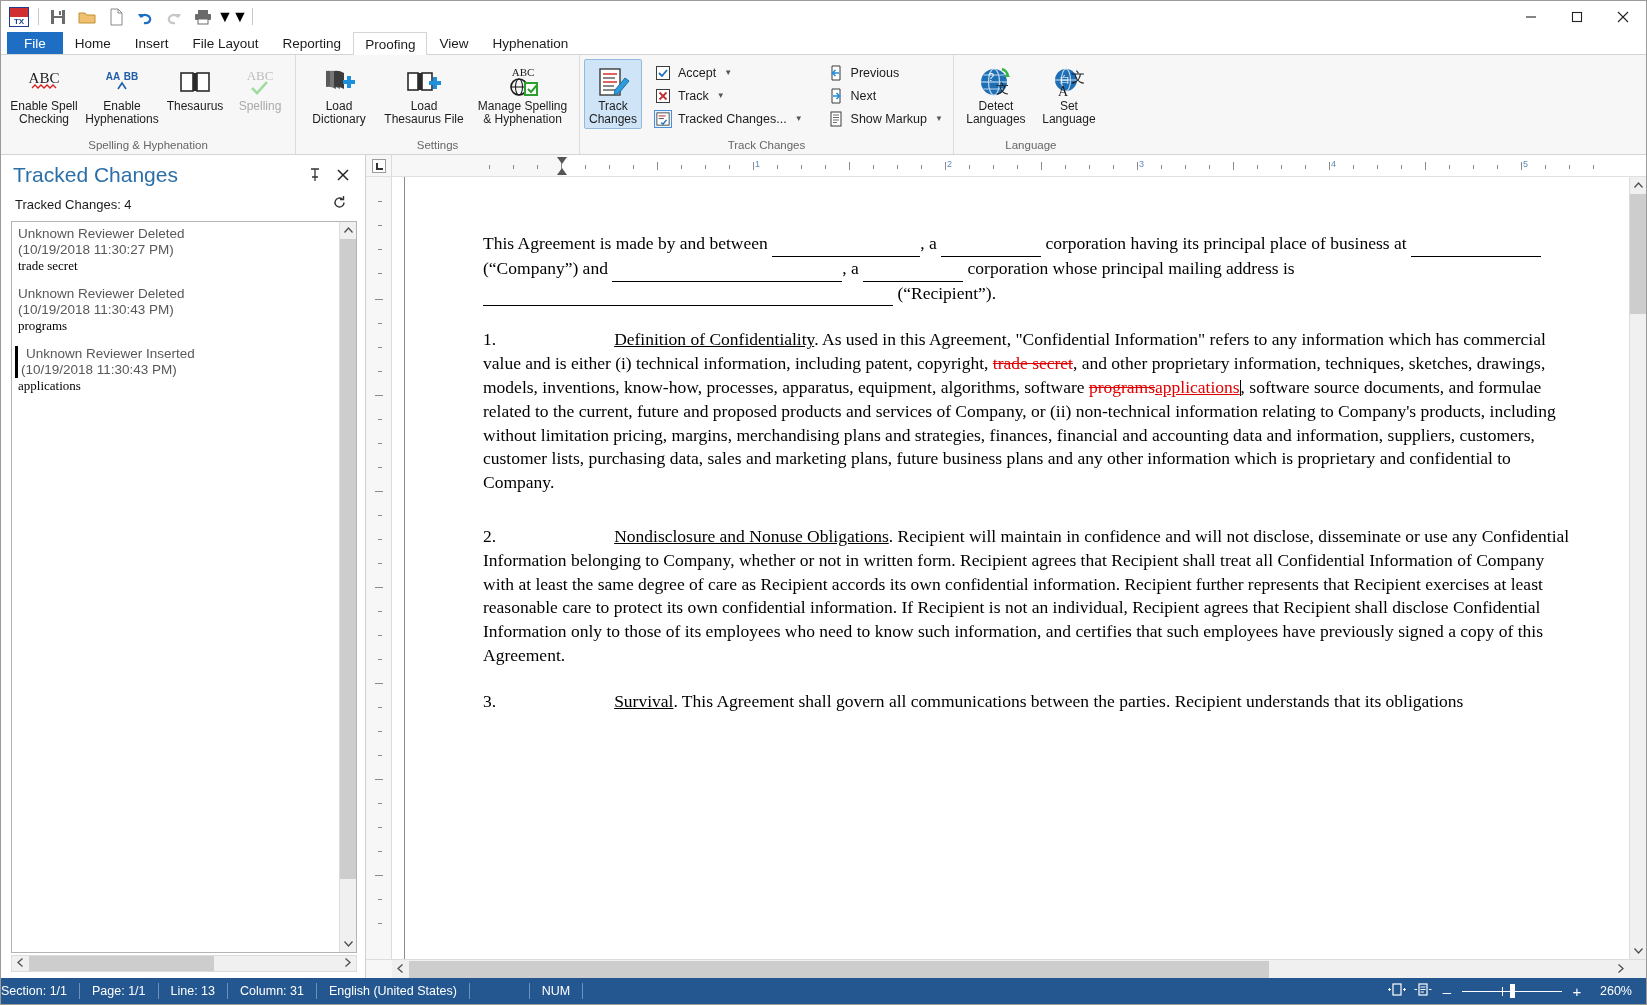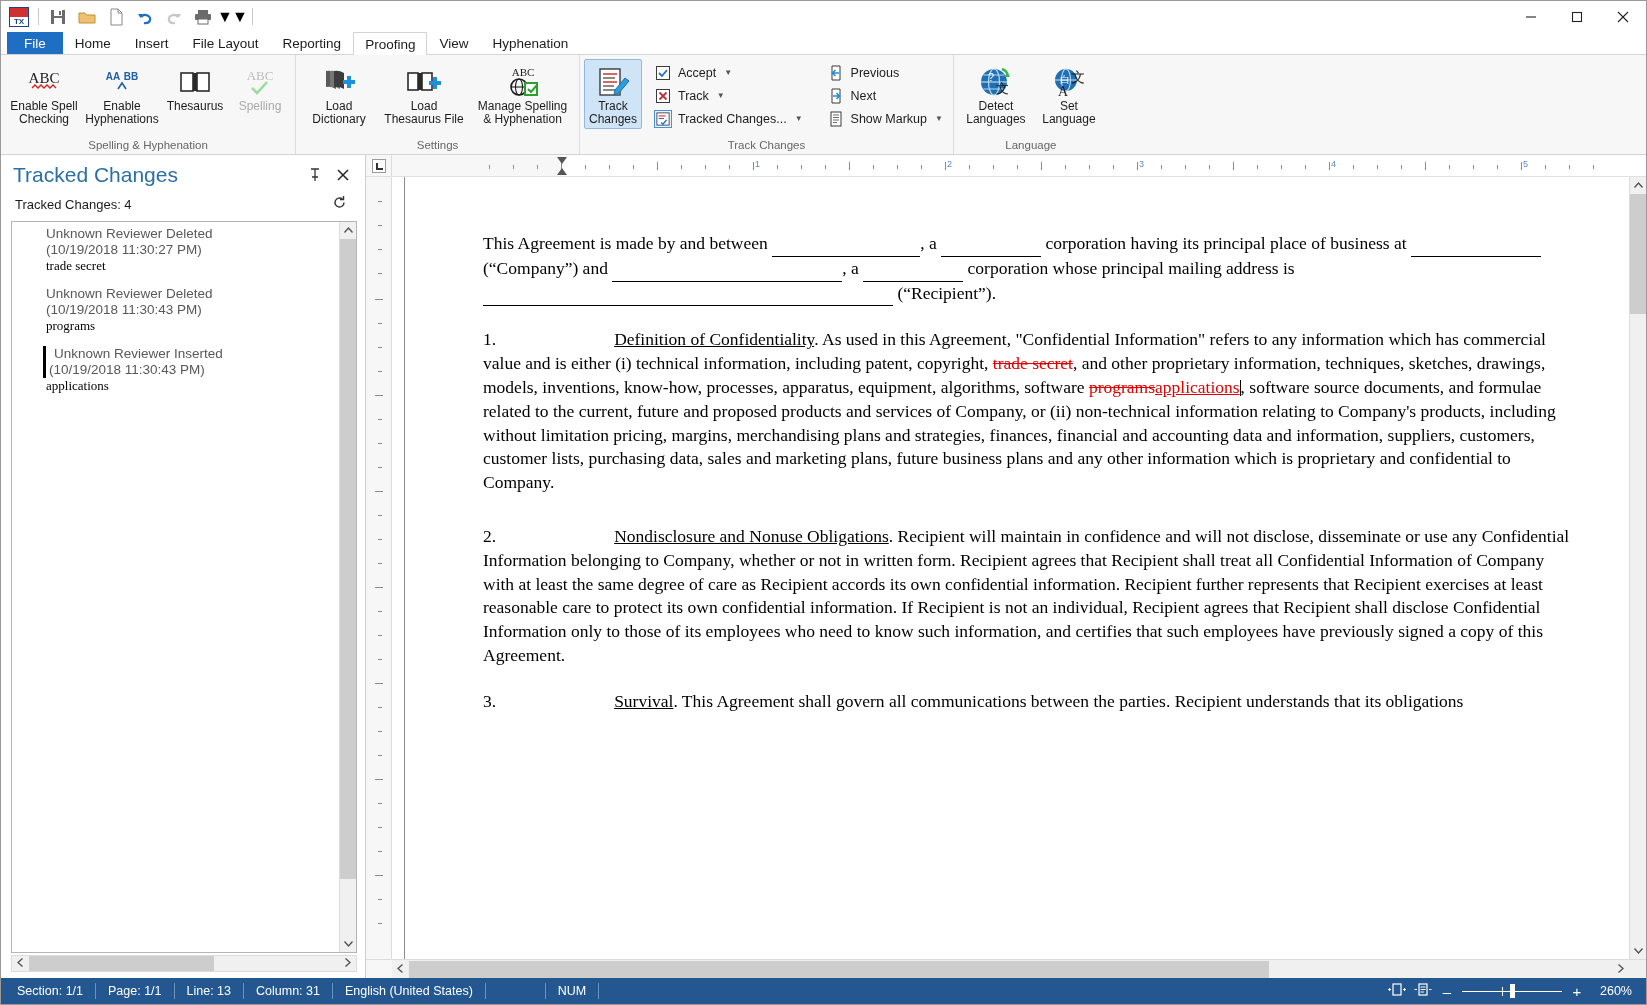--- a/index.html
+++ b/index.html
@@ -168,21 +168,21 @@
   .tc-list-wrap {
     flex: 1; margin: 0 8px 0 10px;
     border: 1px solid #b4b4b4;
     background: #ffffff;
     display: flex; min-height: 0;
     position: relative;
   }
   .tc-list {
     flex: 1; overflow: hidden; padding: 4px 4px 4px 6px;
   }
-  .tc-item { margin-bottom: 12px; margin-left: 28px; }
+  .tc-item { margin-bottom: 12px; }
   .tc-item-head {
     font-size: 13.5px; color: #585858;
     line-height: 16px;
     font-family: "Liberation Sans", sans-serif;
   }
   .tc-item.inserted .tc-item-head { border-left: 3px solid #000; padding-left: 8px; margin-left: -3px; }
   .tc-item-text {
     font-family: "Liberation Serif", serif;
     font-size: 13px; color: #000;
     line-height: 16px;
@@ -296,21 +296,21 @@
     height: 26px; min-height: 26px;
     background: #24578f;
     display: flex; align-items: center;
     color: #ffffff; font-size: 12.5px;
   }
   .sb-cell {
     padding: 0 12px; height: 16px;
     display: flex; align-items: center;
     border-right: 1px solid #6b91bd;
   }
-  .sb-cell.first { padding-left: 16px; }
+  .sb-cell.first { padding-left: 0; }
   .sb-spacer { flex: 1; }
   .zoom-wrap { display: flex; align-items: center; gap: 8px; padding-right: 14px; }
   .zoom-ico { font-size: 13px; }
   .zoom-minus, .zoom-plus { font-size: 15px; width: 14px; text-align:center; }
   .zoom-slider { width: 100px; height: 14px; position: relative; display:flex; align-items:center; }
   .zoom-track { position:absolute; left:0; right:0; height:1px; background:#ffffff; }
   .zoom-knob { position:absolute; left:48px; width:5px; height:14px; background:#ffffff; }
   .zoom-tickmark { position:absolute; left:40px; width:1px; height:9px; background:#ffffff; }
   .zoom-val { width: 40px; text-align: right; }
 </style>

